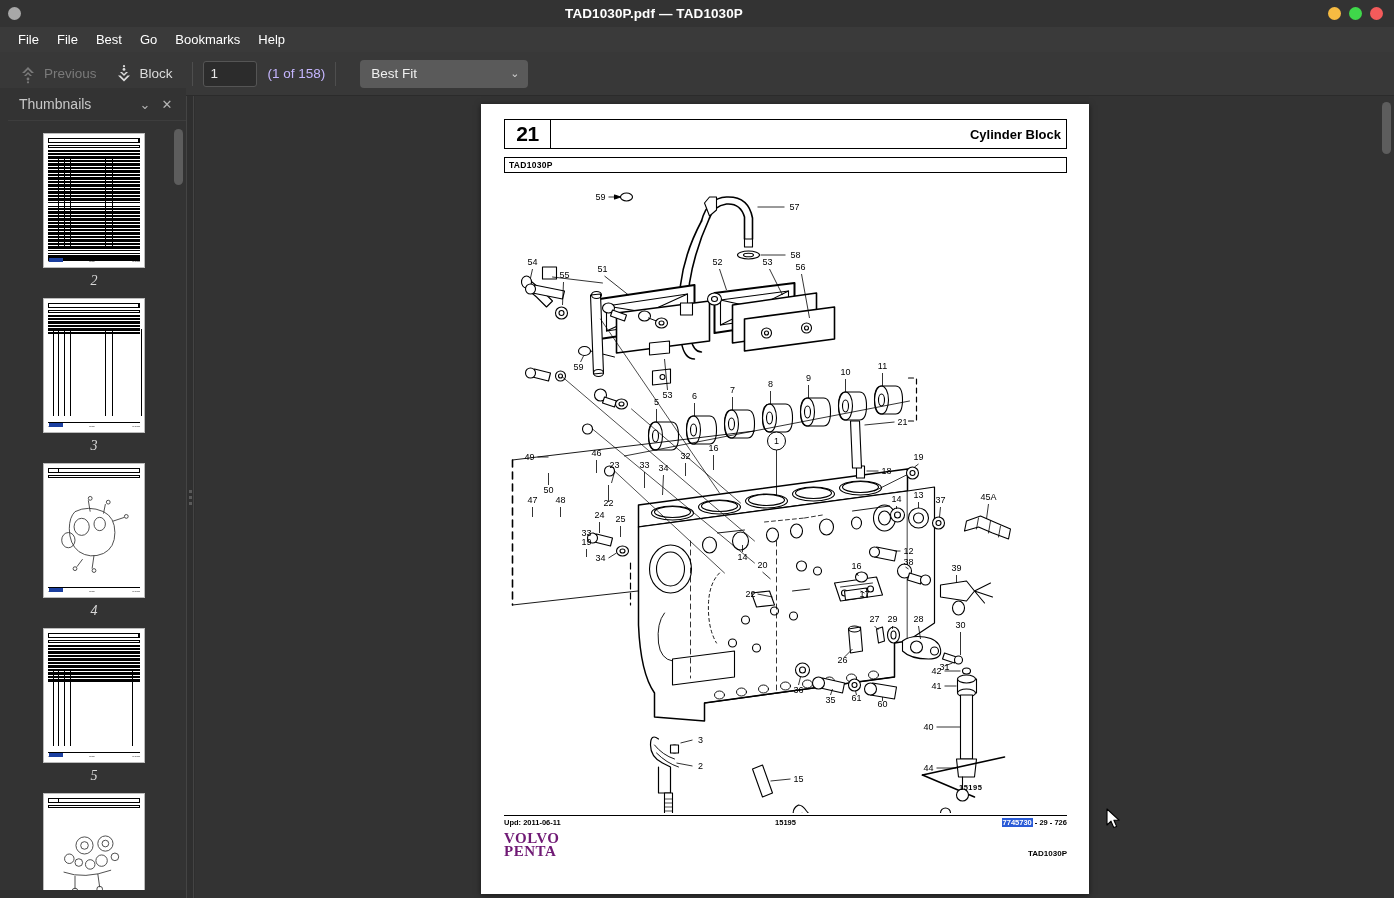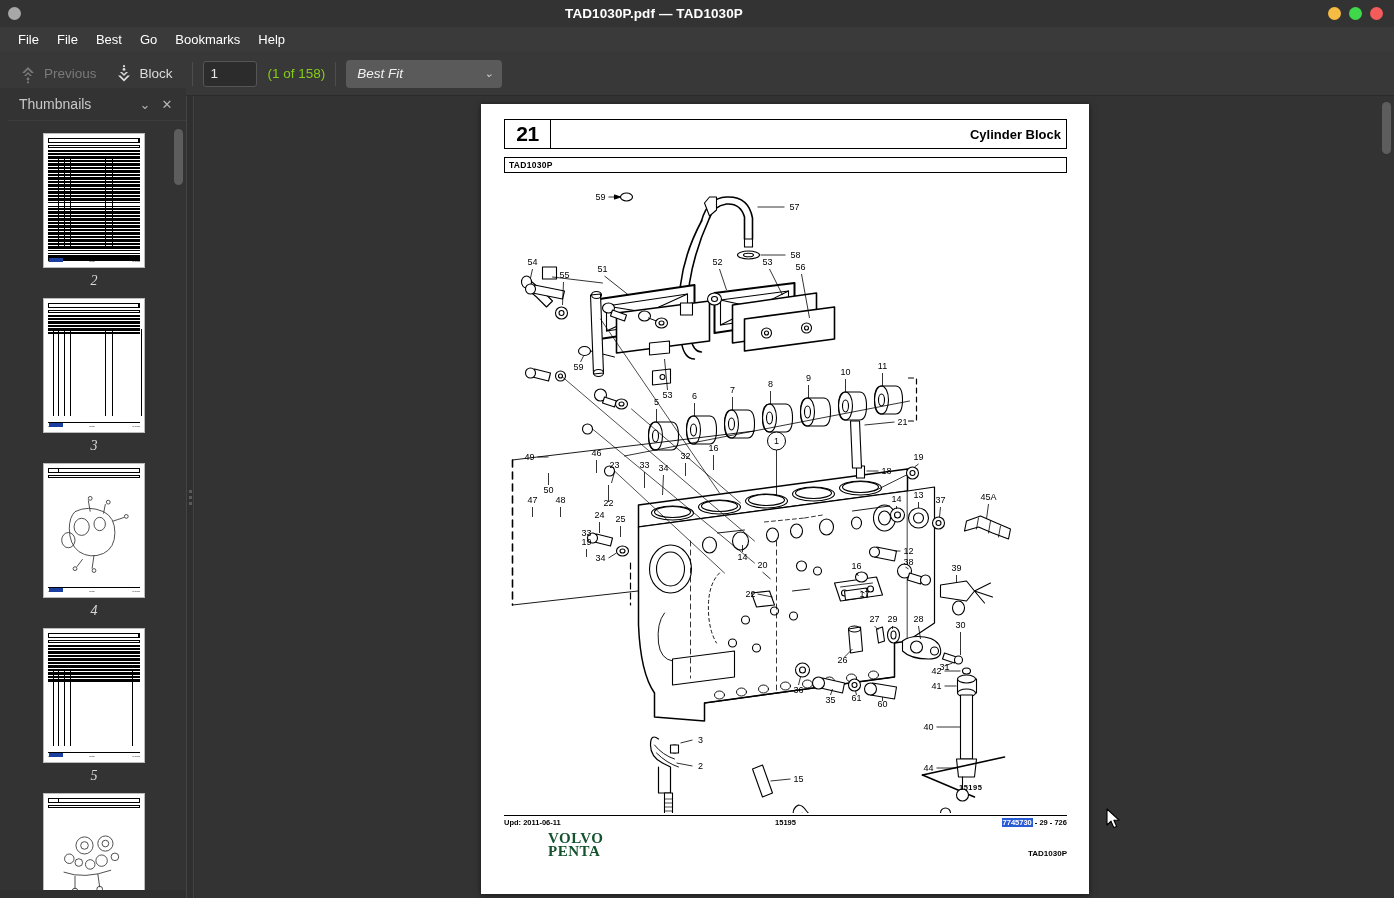--- a/index.html
+++ b/index.html
@@ -57,29 +57,28 @@
   .tbtn.disabled { color: #7a7a7a; }
   .tbicon { width: 18px; height: 20px; display: block; }
   .tb-sep { width: 1px; height: 24px; background: #4e4e4e; margin: 0 10px; }
   #page-input {
     width: 54px; height: 26px;
     background: #2c2c2c; border: 1px solid #555; border-radius: 3px;
     color: #e8e8e8; font-size: 13.5px; padding: 0 7px;
     font-family: "Liberation Sans", sans-serif;
     outline: none;
   }
-  #page-count { color: #84cc16; font-size: 13.5px; margin-left: 11px; white-space: nowrap; }
+  #page-count { color: #c4b5fd; font-size: 13.5px; margin-left: 11px; white-space: nowrap; }
   #zoom-select {
-    margin-left: 0px;
-    width: 156px; height: 28px;
+    margin-left: 14px;
+    width: 168px; height: 28px;
     background: #5a5a5a; border: none; border-radius: 4px;
     color: #f0f0f0; font-size: 13.5px;
     display: flex; align-items: center; justify-content: space-between;
     padding: 0 9px 0 11px;
-    font-style: italic;
   }
   #zoom-select .chev { color: #cfcfcf; font-size: 11px; }
 
   
   #sidebar {
     position: absolute; left: 0; top: 88px; width: 186px; height: 802px;
     background: #333333;
     display: flex; flex-direction: column; padding-left: 8px;
   }
   #sidebar-header {
@@ -182,23 +181,22 @@
     display: flex; align-items: center; font-size: 7.5px; font-weight: bold;
     padding-top: 2px;
   }
   .pg-foot .f-left { width: 33%; }
   .pg-foot .f-mid { width: 34%; text-align: center; }
   .pg-foot .f-right { width: 33%; text-align: right; white-space: nowrap; }
   .hl { background: #2a5bd7; color: #ffffff; padding: 0 1px; }
   .pg-bottom { display: flex; align-items: flex-end; margin-top: 5px; }
   .volvo-logo {
     font-family: "Liberation Serif", serif; font-weight: bold;
-    color: #14532d; font-size: 15px; line-height: 13px;
+    color: #701a75; font-size: 15px; line-height: 13px;
     letter-spacing: 0.5px;
-    margin-left: 44px;
   }
   .pg-bottom .b-right { margin-left: auto; font-size: 8px; font-weight: bold; }
 
   
   .vscroll {
     position: absolute; background: transparent;
   }
   .vscroll .thumbbar {
     position: absolute; left: 3px; width: 9px; border-radius: 5px; background: #5d5d5d;
   }

